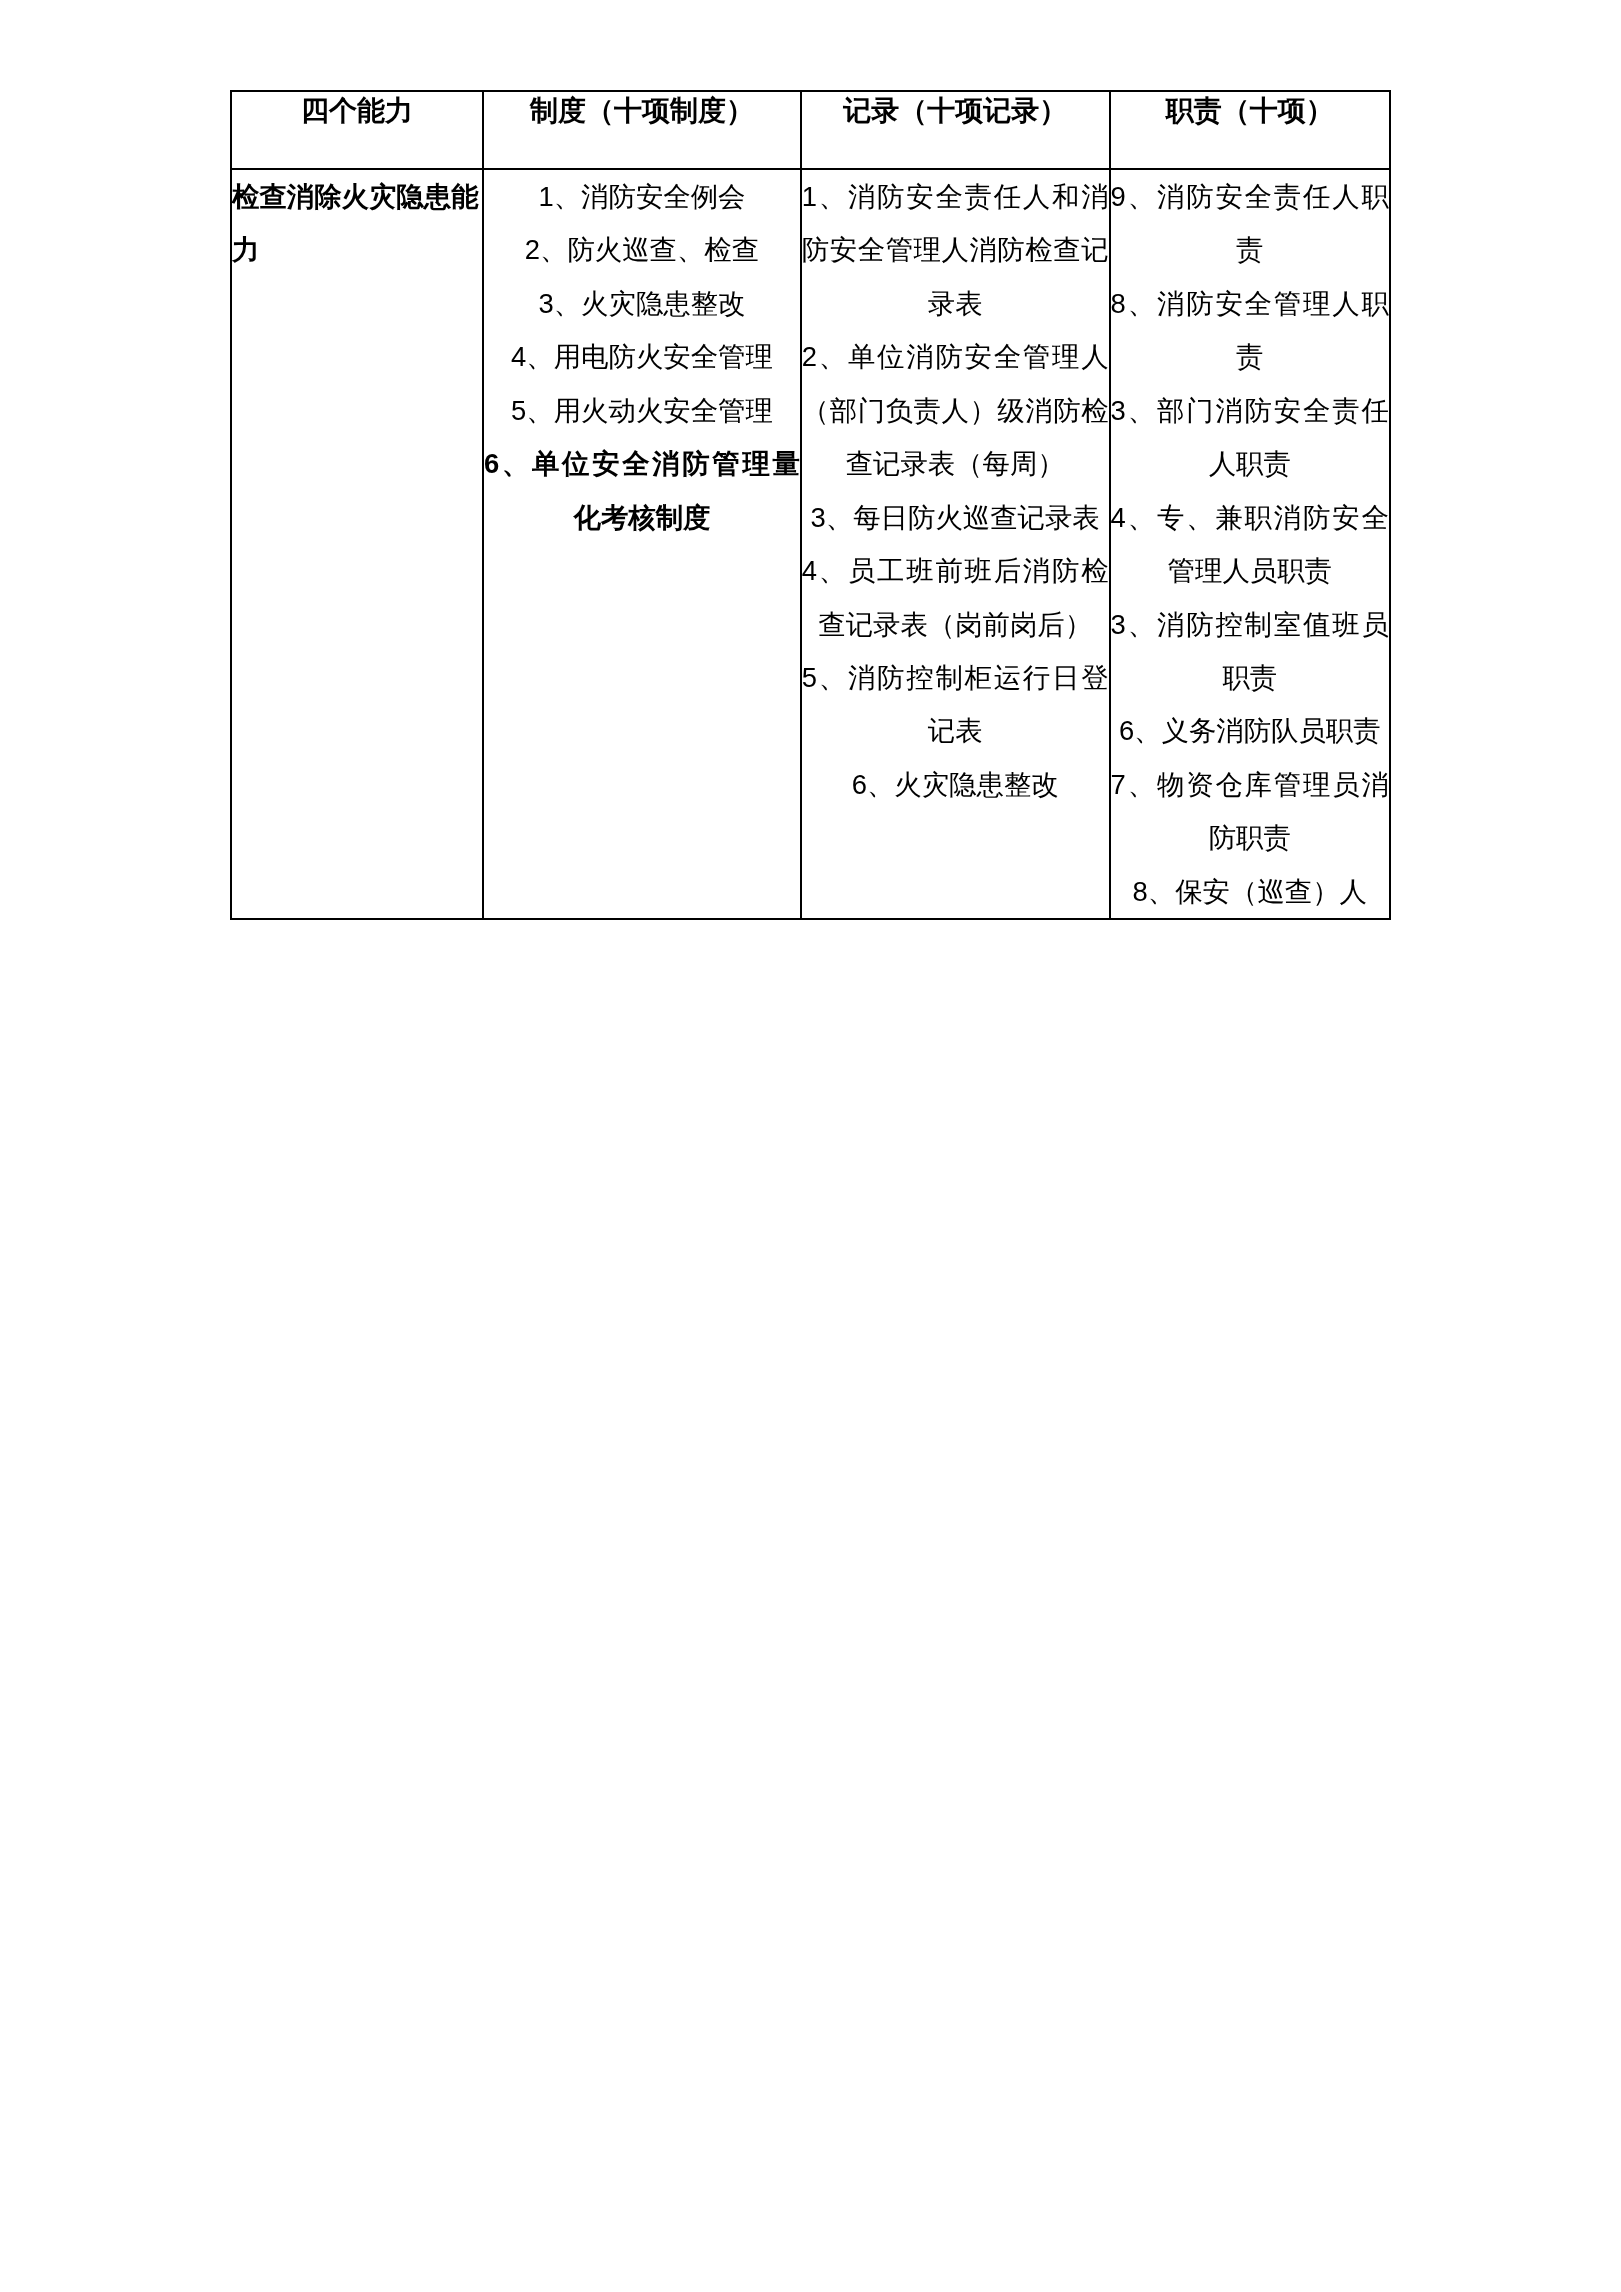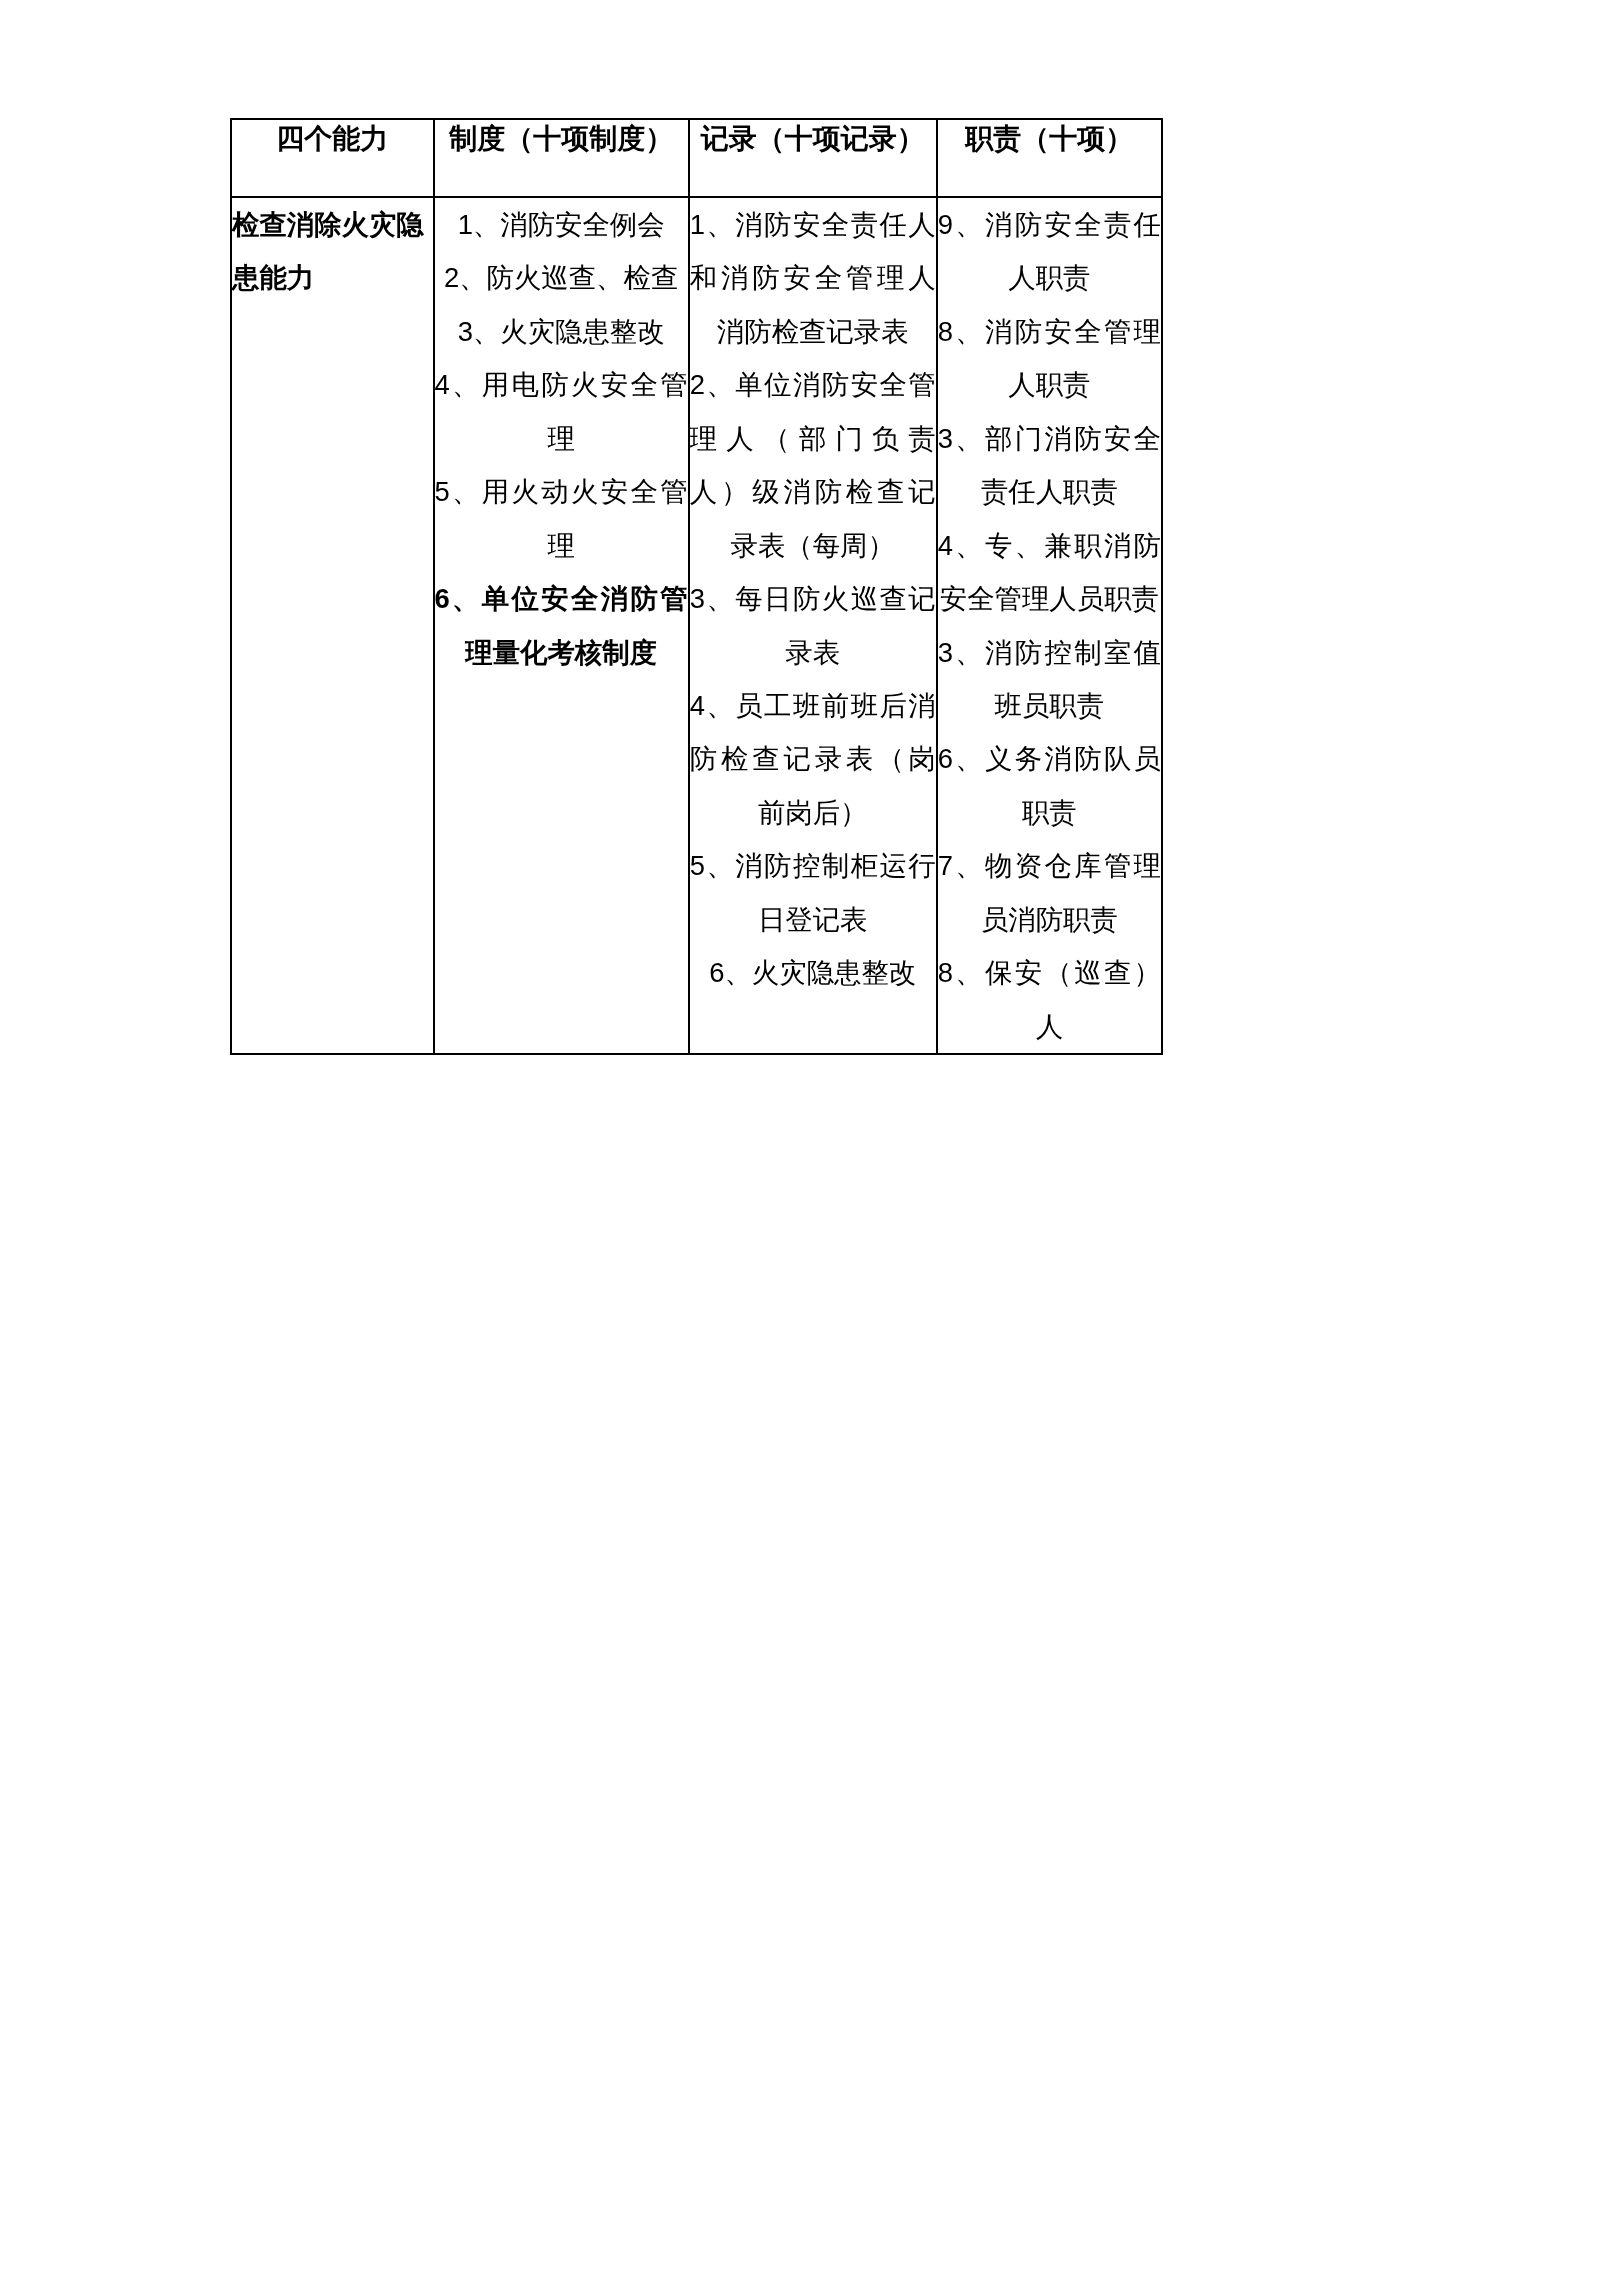--- a/index.html
+++ b/index.html
@@ -34,22 +34,22 @@
     padding-top: 67px;
     font-size: 27.4px;
     line-height: 2.0;
     text-align: justify;
     text-align-last: center;
   }
   .intro .b {
     font-weight: bold;
   }
   table.main-table {
-    margin-top: 118px;
-    width: 933px;
+    margin-top: 90px;
+    width: 1161px;
     border-collapse: collapse;
     table-layout: fixed;
   }
   table.main-table, table.main-table td, table.main-table th {
     border: 2px solid #000000;
   }
   table.main-table th, table.main-table td {
     vertical-align: top;
     padding: 0;
   }

